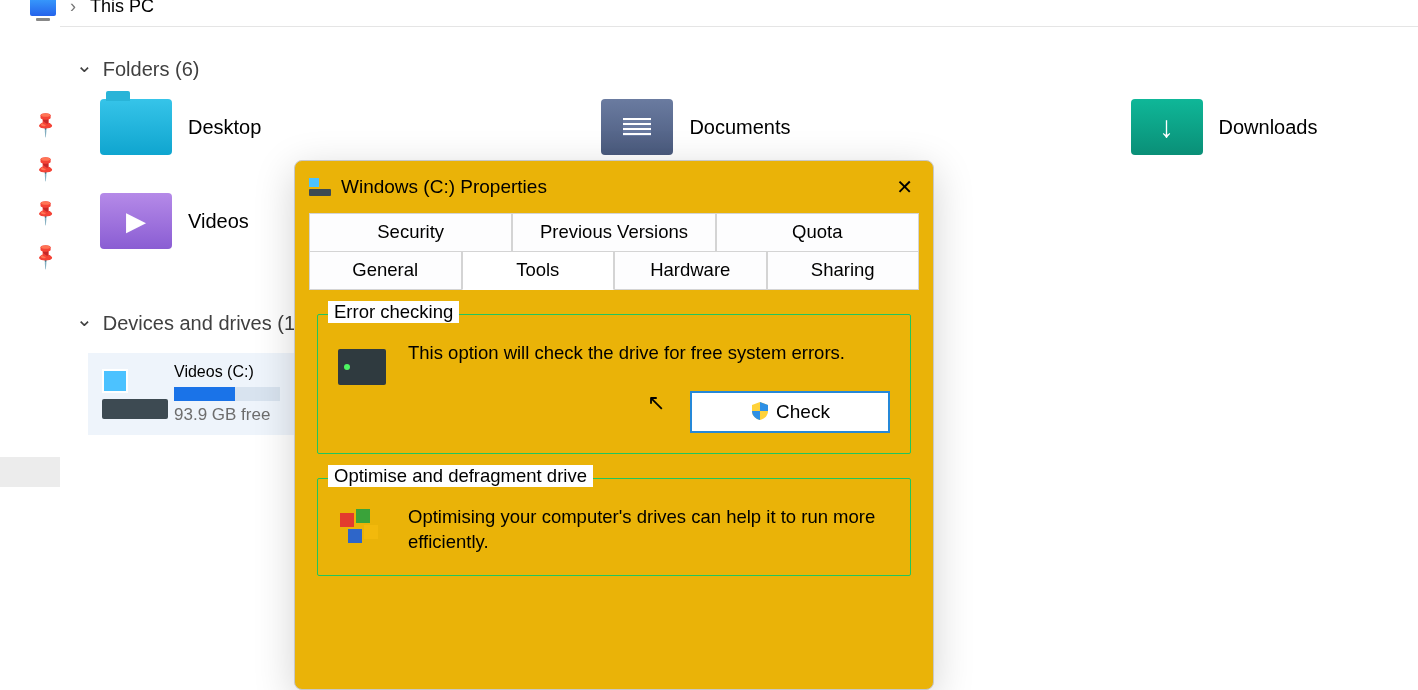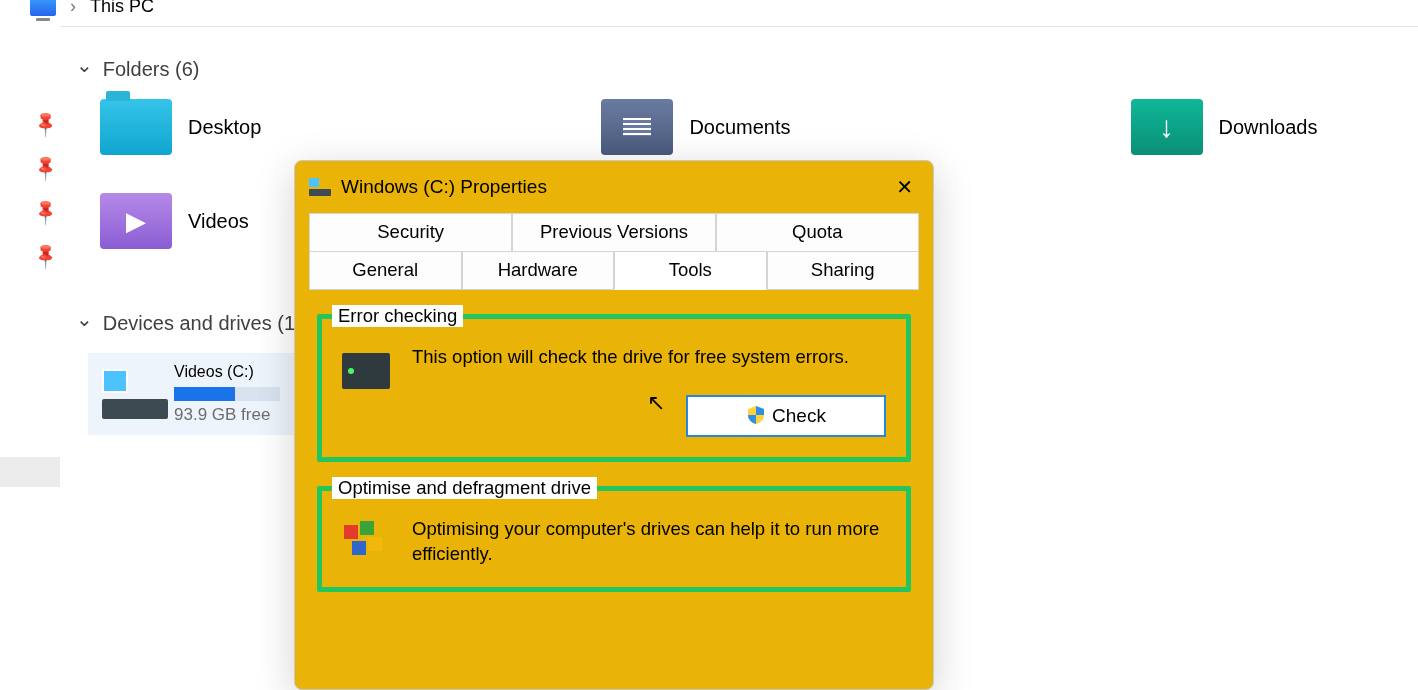--- a/index.html
+++ b/index.html
@@ -135,21 +135,21 @@
   .tab{
     flex:1 1 0; text-align:center; padding:7px 4px 8px;
     font-size:18.5px; color:#000;
     border:1px solid #d4d4d4; background:#fdfdfe; cursor:pointer;
   }
   .tab.active{background:#fff;border-bottom:1px solid #fff;}
   .tabrow.bottom .tab{margin-top:-1px;}
 
   .groupbox{
     margin:24px 22px 0; position:relative;
-    border:5px solid #22c55e; border-radius:2px; padding:26px 20px 20px;
+    border:1px solid #22c55e; border-radius:2px; padding:26px 20px 20px;
   }
   .groupbox .legend{
     position:absolute; top:-14px; left:10px; background:#fff; padding:0 6px;
     font-size:18.5px;
   }
   .groupbox .row{display:flex;gap:22px;align-items:flex-start;}
   .groupbox .row .gicon{width:48px;height:36px;}
   .gicon.hdd{background:#2f3a3f;border-radius:2px;position:relative;top:8px;}
   .gicon.hdd::after{content:"";position:absolute;left:6px;top:15px;width:6px;height:6px;background:#4df562;border-radius:50%;}
   .gicon.defrag{position:relative;top:4px;}
@@ -245,22 +245,22 @@
   </div>
 
   <div class="tabs">
     <div class="tabrow">
       <div class="tab">Security</div>
       <div class="tab">Previous Versions</div>
       <div class="tab">Quota</div>
     </div>
     <div class="tabrow bottom">
       <div class="tab">General</div>
+      <div class="tab active">Tools</div>
       <div class="tab">Hardware</div>
-      <div class="tab active">Tools</div>
       <div class="tab">Sharing</div>
     </div>
   </div>
 
   <div class="groupbox">
     <span class="legend">Error checking</span>
     <div class="row">
       <div class="gicon hdd"></div>
       <div class="desc">This option will check the drive for free system errors.</div>
     </div>

